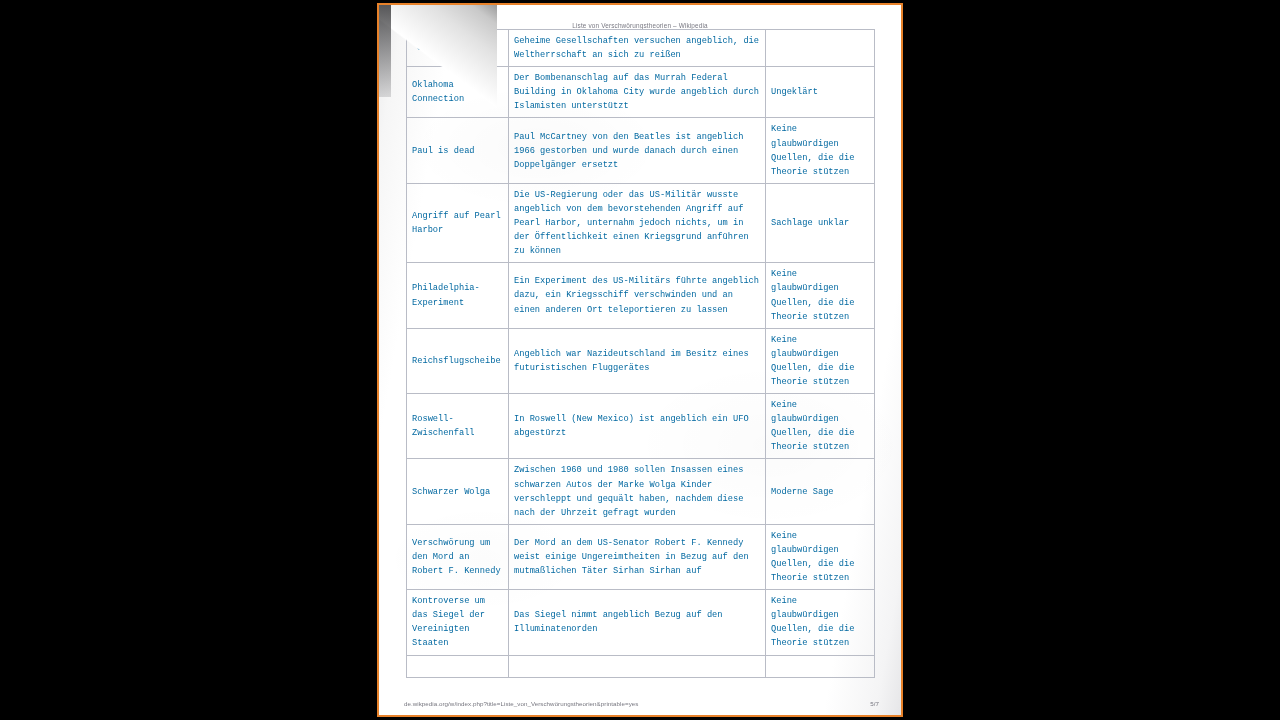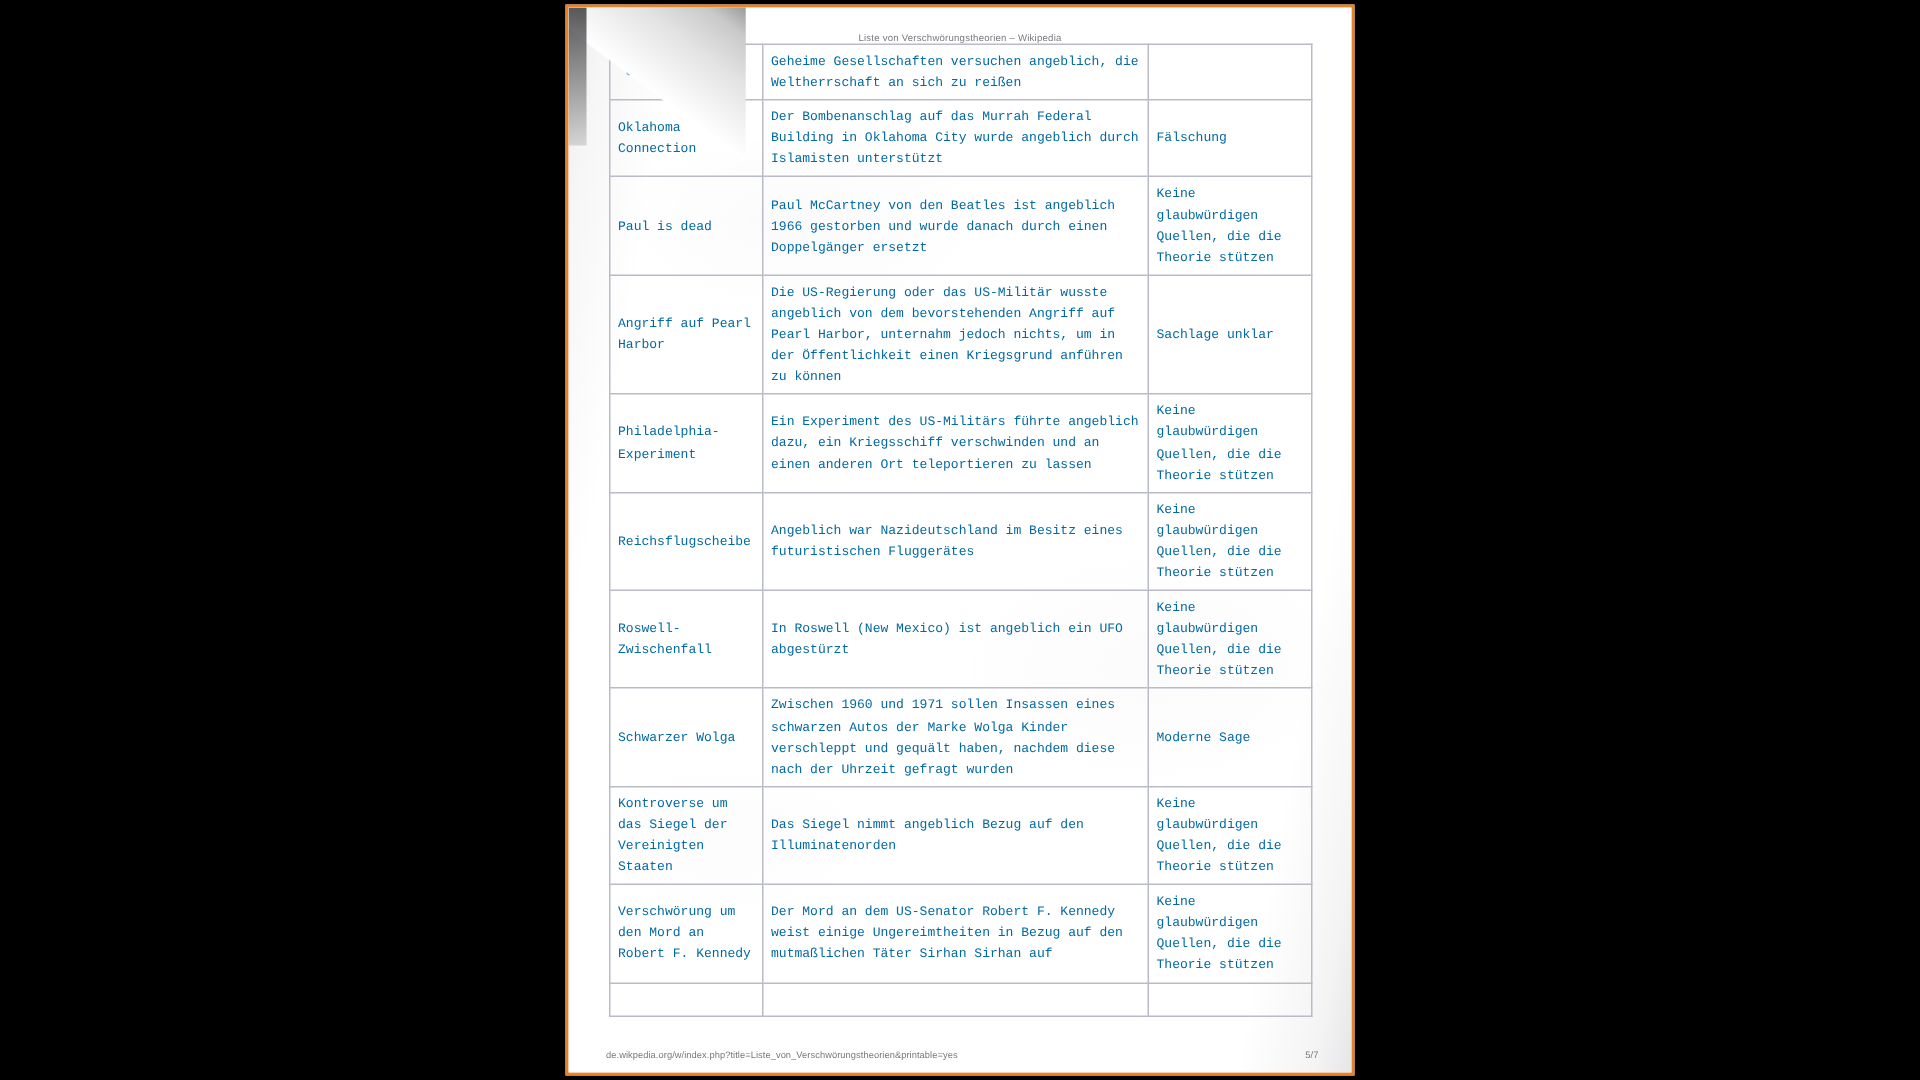--- a/index.html
+++ b/index.html
@@ -193,21 +193,21 @@
       </colgroup>
       <tbody id="table-body">
           <tr class="row-clipped">
             <td>e Weltordnung</td>
             <td>Geheime Gesellschaften versuchen angeblich, die Weltherrschaft an sich zu reißen</td>
             <td></td>
           </tr>
           <tr>
             <td>Oklahoma Connection</td>
             <td>Der Bombenanschlag auf das Murrah Federal Building in Oklahoma City wurde angeblich durch Islamisten unterstützt</td>
-            <td>Fälschung</td>
+            <td>Ungeklärt</td>
           </tr>
           <tr>
             <td>Paul is dead</td>
             <td>Paul McCartney von den Beatles ist angeblich 1966 gestorben und wurde danach durch einen Doppelgänger ersetzt</td>
             <td>Keine glaubwürdigen Quellen, die die Theorie stützen</td>
           </tr>
           <tr>
             <td>Angriff auf Pearl Harbor</td>
             <td>Die US-Regierung oder das US-Militär wusste angeblich von dem bevorstehenden Angriff auf Pearl Harbor, unternahm jedoch nichts, um in der Öffentlichkeit einen Kriegsgrund anführen zu können</td>
             <td>Sachlage unklar</td>
@@ -222,31 +222,31 @@
             <td>Angeblich war Nazideutschland im Besitz eines futuristischen Fluggerätes</td>
             <td>Keine glaubwürdigen Quellen, die die Theorie stützen</td>
           </tr>
           <tr>
             <td>Roswell-Zwischenfall</td>
             <td>In Roswell (New Mexico) ist angeblich ein UFO abgestürzt</td>
             <td>Keine glaubwürdigen Quellen, die die Theorie stützen</td>
           </tr>
           <tr>
             <td>Schwarzer Wolga</td>
-            <td>Zwischen 1960 und 1971 sollen Insassen eines schwarzen Autos der Marke Wolga Kinder verschleppt und gequält haben, nachdem diese nach der Uhrzeit gefragt wurden</td>
+            <td>Zwischen 1960 und 1980 sollen Insassen eines schwarzen Autos der Marke Wolga Kinder verschleppt und gequält haben, nachdem diese nach der Uhrzeit gefragt wurden</td>
             <td>Moderne Sage</td>
+          </tr>
+          <tr>
+            <td>Verschwörung um den Mord an Robert F. Kennedy</td>
+            <td>Der Mord an dem US-Senator Robert F. Kennedy weist einige Ungereimtheiten in Bezug auf den mutmaßlichen Täter Sirhan Sirhan auf</td>
+            <td>Keine glaubwürdigen Quellen, die die Theorie stützen</td>
           </tr>
           <tr>
             <td>Kontroverse um das Siegel der Vereinigten Staaten</td>
             <td>Das Siegel nimmt angeblich Bezug auf den Illuminatenorden</td>
-            <td>Keine glaubwürdigen Quellen, die die Theorie stützen</td>
-          </tr>
-          <tr>
-            <td>Verschwörung um den Mord an Robert F. Kennedy</td>
-            <td>Der Mord an dem US-Senator Robert F. Kennedy weist einige Ungereimtheiten in Bezug auf den mutmaßlichen Täter Sirhan Sirhan auf</td>
             <td>Keine glaubwürdigen Quellen, die die Theorie stützen</td>
           </tr>
           <tr class="row-tail">
             <td></td>
             <td></td>
             <td></td>
           </tr>
         </tbody>
     </table>
 

